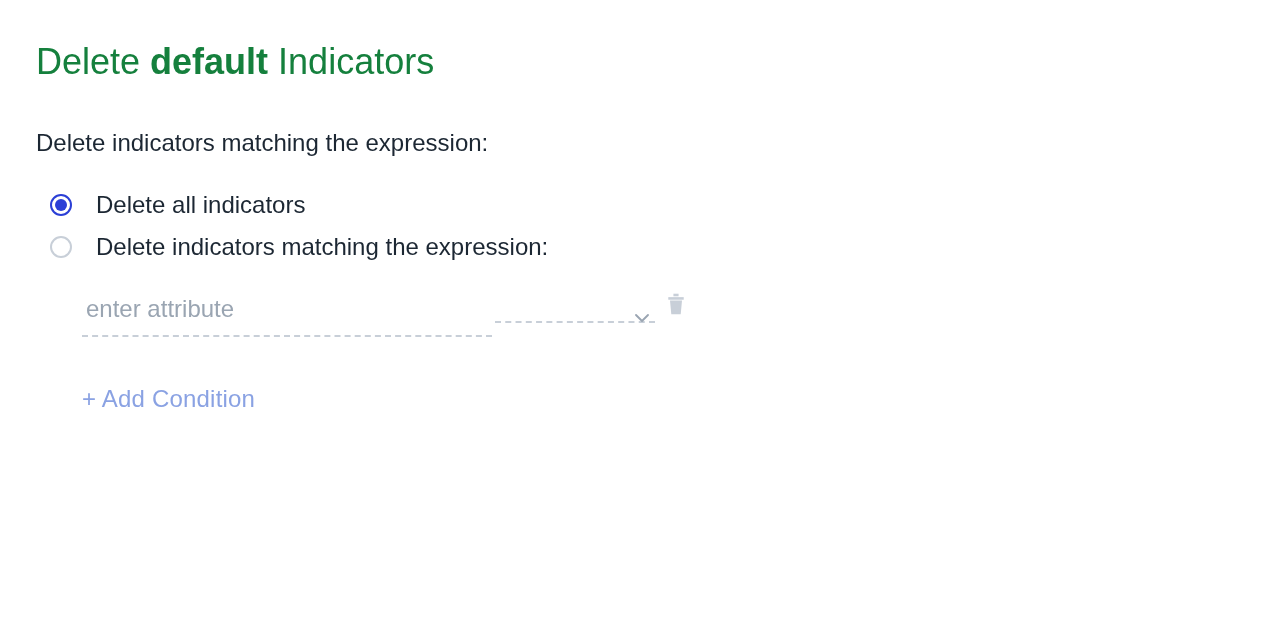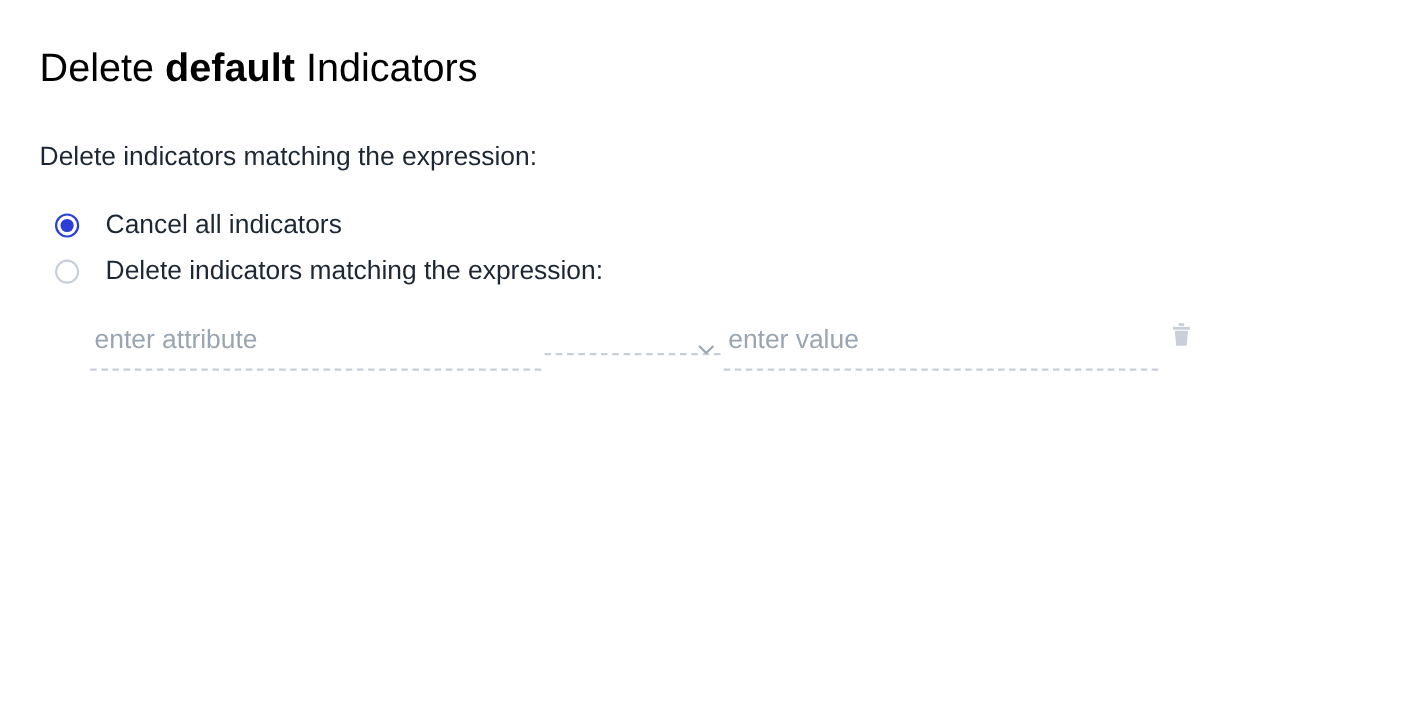--- a/index.html
+++ b/index.html
@@ -1,18 +1,18 @@
 <!DOCTYPE html>
 <html><head>
   <meta charset="utf-8">
   <style>
     * { box-sizing: border-box; margin: 0; padding: 0; }
     html, body { width: 1274px; height: 638px; background: #fff; font-family: -apple-system, BlinkMacSystemFont, "Segoe UI", Helvetica, Arial, sans-serif; color: #1c2733; }
     .container { padding: 40px 36px; }
-    .title { font-size: 36px; font-weight: 300; color: #000000; line-height: 1.2; }
+    .title { font-size: 36px; font-weight: 300; color: #15803d; line-height: 1.2; }
     .title .strong { font-weight: 600; }
     .subtitle { margin-top: 46px; font-size: 24px; font-weight: 400; color: #1c2733; }
     .options { margin-top: 34px; padding-left: 14px; }
     .option-row { display: flex; align-items: center; margin-bottom: 14px; }
     .radio {
       width: 22px; height: 22px; border-radius: 50%;
       margin-right: 24px; flex: 0 0 22px;
       display: flex; align-items: center; justify-content: center;
       cursor: pointer;
     }
@@ -93,50 +93,48 @@
     <span>Delete </span><span class="strong">default</span><span> Indicators</span>
   </h1>
 
   <p class="subtitle">Delete indicators matching the expression:</p>
 
   <div class="options">
     <div class="option-row">
       <span class="radio selected">
           <span class="dot"></span>
         </span>
-      <span class="option-label">Cancel all indicators</span>
+      <span class="option-label">Delete all indicators</span>
     </div>
     <div class="option-row">
       <span class="radio unselected"></span>
       <span class="option-label">Delete indicators matching the expression:</span>
     </div>
   </div>
 
   <div class="condition-area">
     <div class="condition-row">
       <div class="field-wrap">
         <input class="field attribute-field" type="text" placeholder="enter attribute" style="">
       </div>
       <div class="operator-wrap">
         <span class="chevron">
           <svg viewBox="0 0 24 16" fill="none" stroke="currentColor" stroke-width="2.5" stroke-linecap="round" stroke-linejoin="round">
               <polyline points="4,4 12,12 20,4"></polyline>
             </svg>
         </span>
       </div>
-      <div class="field-wrap">
-        <input class="field value-field" type="text" placeholder="enter value" style="">
-      </div>
       <div class="trash-btn">
         <span>
           <svg viewBox="0 0 24 28" fill="currentColor">
             <rect x="3" y="6" width="18" height="3"></rect>
             <rect x="9" y="2" width="6" height="3"></rect>
             <path d="M5 10 H19 L17.5 26 H6.5 Z"></path>
           </svg>
         </span>
       </div>
     </div>
 
+    <button class="add-condition">+ Add Condition</button>
   </div>
 
 
 </div>
 
 </body></html>

